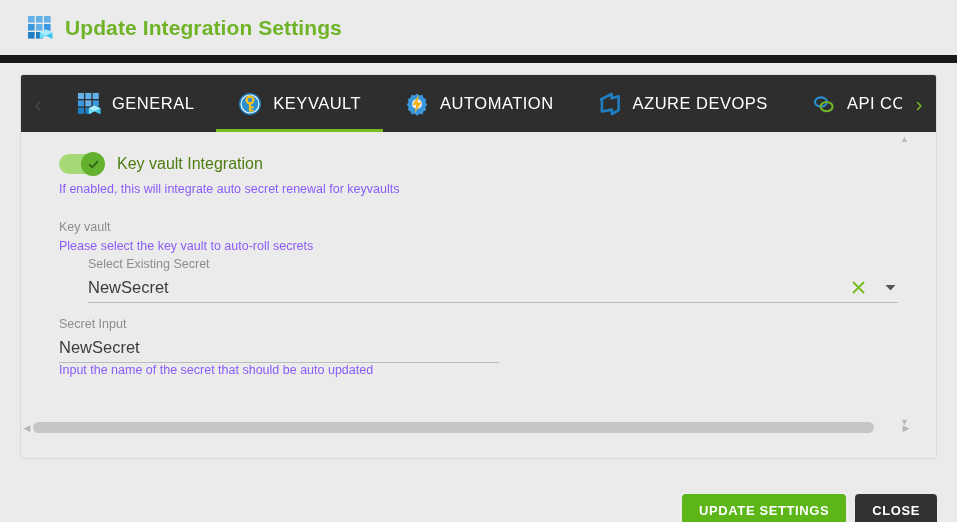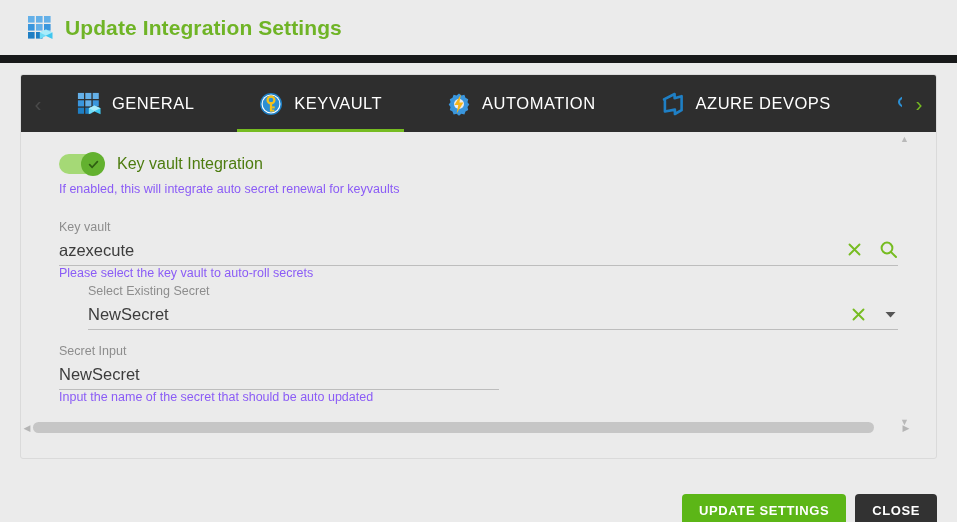--- a/index.html
+++ b/index.html
@@ -66,21 +66,20 @@
     flex: 0 0 auto;
     cursor: pointer;
   }
   .tab-arrow.left  { color: #4a4a4a; }
   .tab-arrow.right { color: #76bc21; }
   .tabs {
     flex: 1 1 auto;
     display: flex;
     align-items: stretch;
     overflow: hidden;
-    gap: 21px;
   }
   .tab {
     display: flex;
     align-items: center;
     gap: 11px;
     padding: 0 22px;
     color: #ffffff;
     font-size: 16.5px;
     letter-spacing: .5px;
     white-space: nowrap;
@@ -325,36 +324,20 @@
               <path d="M2.6 6.7 L5.2 9.3 L10.4 3.6" fill="none" stroke="#2f5f12" stroke-width="1.7" stroke-linecap="round" stroke-linejoin="round"></path>
             </svg>
           </span>
         </span>
         <span class="toggle-label">Key vault Integration</span>
       </div>
       <div class="hint">If enabled, this will integrate auto secret renewal for keyvaults</div>
 
       <div class="field" style="margin-top:24px;">
         <div class="field-label">Key vault</div>
-        <div class="field-line">
-          <input class="field-value" value="azexecute" style="">
-          <span class="field-icons">
-            <span class="ico-btn">
-              <svg width="17" height="17" viewBox="0 0 17 17">
-                <path d="M3.5 3.5 L13.5 13.5 M13.5 3.5 L3.5 13.5" stroke="#76bc21" stroke-width="1.9" stroke-linecap="round"></path>
-              </svg>
-            </span>
-            <span class="ico-btn">
-              <svg width="19" height="19" viewBox="0 0 19 19">
-                <circle cx="8" cy="8" r="5.4" fill="none" stroke="#76bc21" stroke-width="2"></circle>
-                <path d="M12.1 12.1 L17 17" stroke="#76bc21" stroke-width="2" stroke-linecap="round"></path>
-              </svg>
-            </span>
-          </span>
-        </div>
         <div class="hint indent">Please select the key vault to auto-roll secrets</div>
       </div>
 
       <div class="field" style="margin-top:4px;margin-left:29px;">
         <div class="field-label">Select Existing Secret</div>
         <div class="field-line">
           <input class="field-value" value="NewSecret" style="">
           <span class="field-icons">
             <span class="ico-btn">
               <svg width="17" height="17" viewBox="0 0 17 17">

